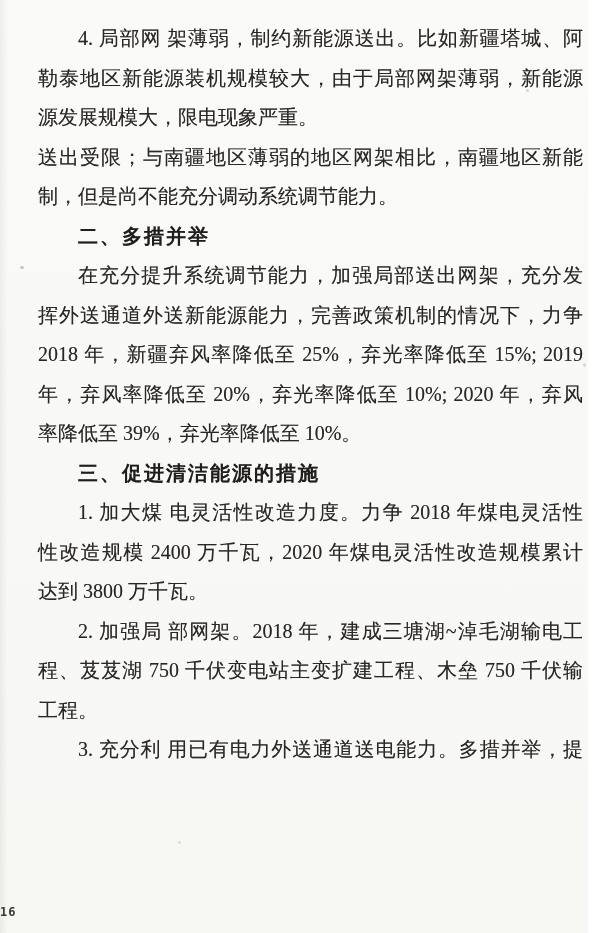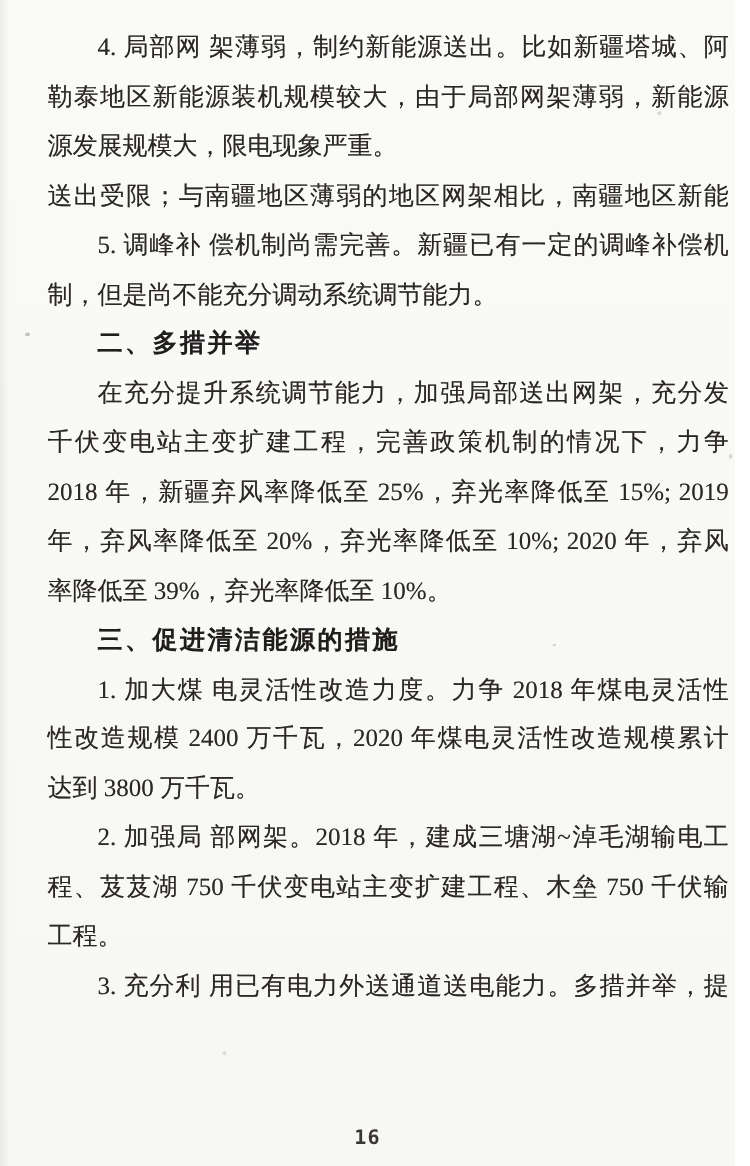--- a/index.html
+++ b/index.html
@@ -51,23 +51,22 @@
   .line.heading {
     font-weight: bold;
     color: #201d1d;
     letter-spacing: 2px;
   }
   .footer {
     position: absolute;
     left: 0;
     right: 0;
     bottom: 14px;
-    text-align: center;
     font-family: "DejaVu Sans Mono", "Liberation Mono", monospace;
-    font-size: 16px;
+    font-size: 12px;
     font-weight: bold;
     color: #3a3636;
     letter-spacing: 1px;
   }
   
   .speck {
     position: absolute;
     border-radius: 50%;
     pointer-events: none;
   }
@@ -81,25 +80,24 @@
 <body>
 
 <div class="page">
   <div class="scan-edge"></div>
 
   <div class="text-block" id="text-block">
       <div class="line fill indent">4. 局部网 架薄弱，制约新能源送出。比如新疆塔城、阿</div>
       <div class="line fill">勒泰地区新能源装机规模较大，由于局部网架薄弱，新能源</div>
       <div class="line">源发展规模大，限电现象严重。</div>
       <div class="line fill">送出受限；与南疆地区薄弱的地区网架相比，南疆地区新能</div>
-      <div class="line fill indent">5. 调峰补 偿机制尚需完善。新疆已有一定的调峰补偿机</div>
       <div class="line">制，但是尚不能充分调动系统调节能力。</div>
       <div class="line indent heading">二、多措并举</div>
       <div class="line fill indent">在充分提升系统调节能力，加强局部送出网架，充分发</div>
-      <div class="line fill">千伏变电站主变扩建工程，完善政策机制的情况下，力争</div>
+      <div class="line fill">挥外送通道外送新能源能力，完善政策机制的情况下，力争</div>
       <div class="line fill">2018 年，新疆弃风率降低至 25%，弃光率降低至 15%; 2019</div>
       <div class="line fill">年，弃风率降低至 20%，弃光率降低至 10%; 2020 年，弃风</div>
       <div class="line">率降低至 39%，弃光率降低至 10%。</div>
       <div class="line indent heading">三、促进清洁能源的措施</div>
       <div class="line fill indent">1. 加大煤 电灵活性改造力度。力争 2018 年煤电灵活性</div>
       <div class="line fill">性改造规模 2400 万千瓦，2020 年煤电灵活性改造规模累计</div>
       <div class="line">达到 3800 万千瓦。</div>
       <div class="line fill indent">2. 加强局 部网架。2018 年，建成三塘湖~淖毛湖输电工</div>
       <div class="line fill">程、芨芨湖 750 千伏变电站主变扩建工程、木垒 750 千伏输</div>
       <div class="line">工程。</div>

